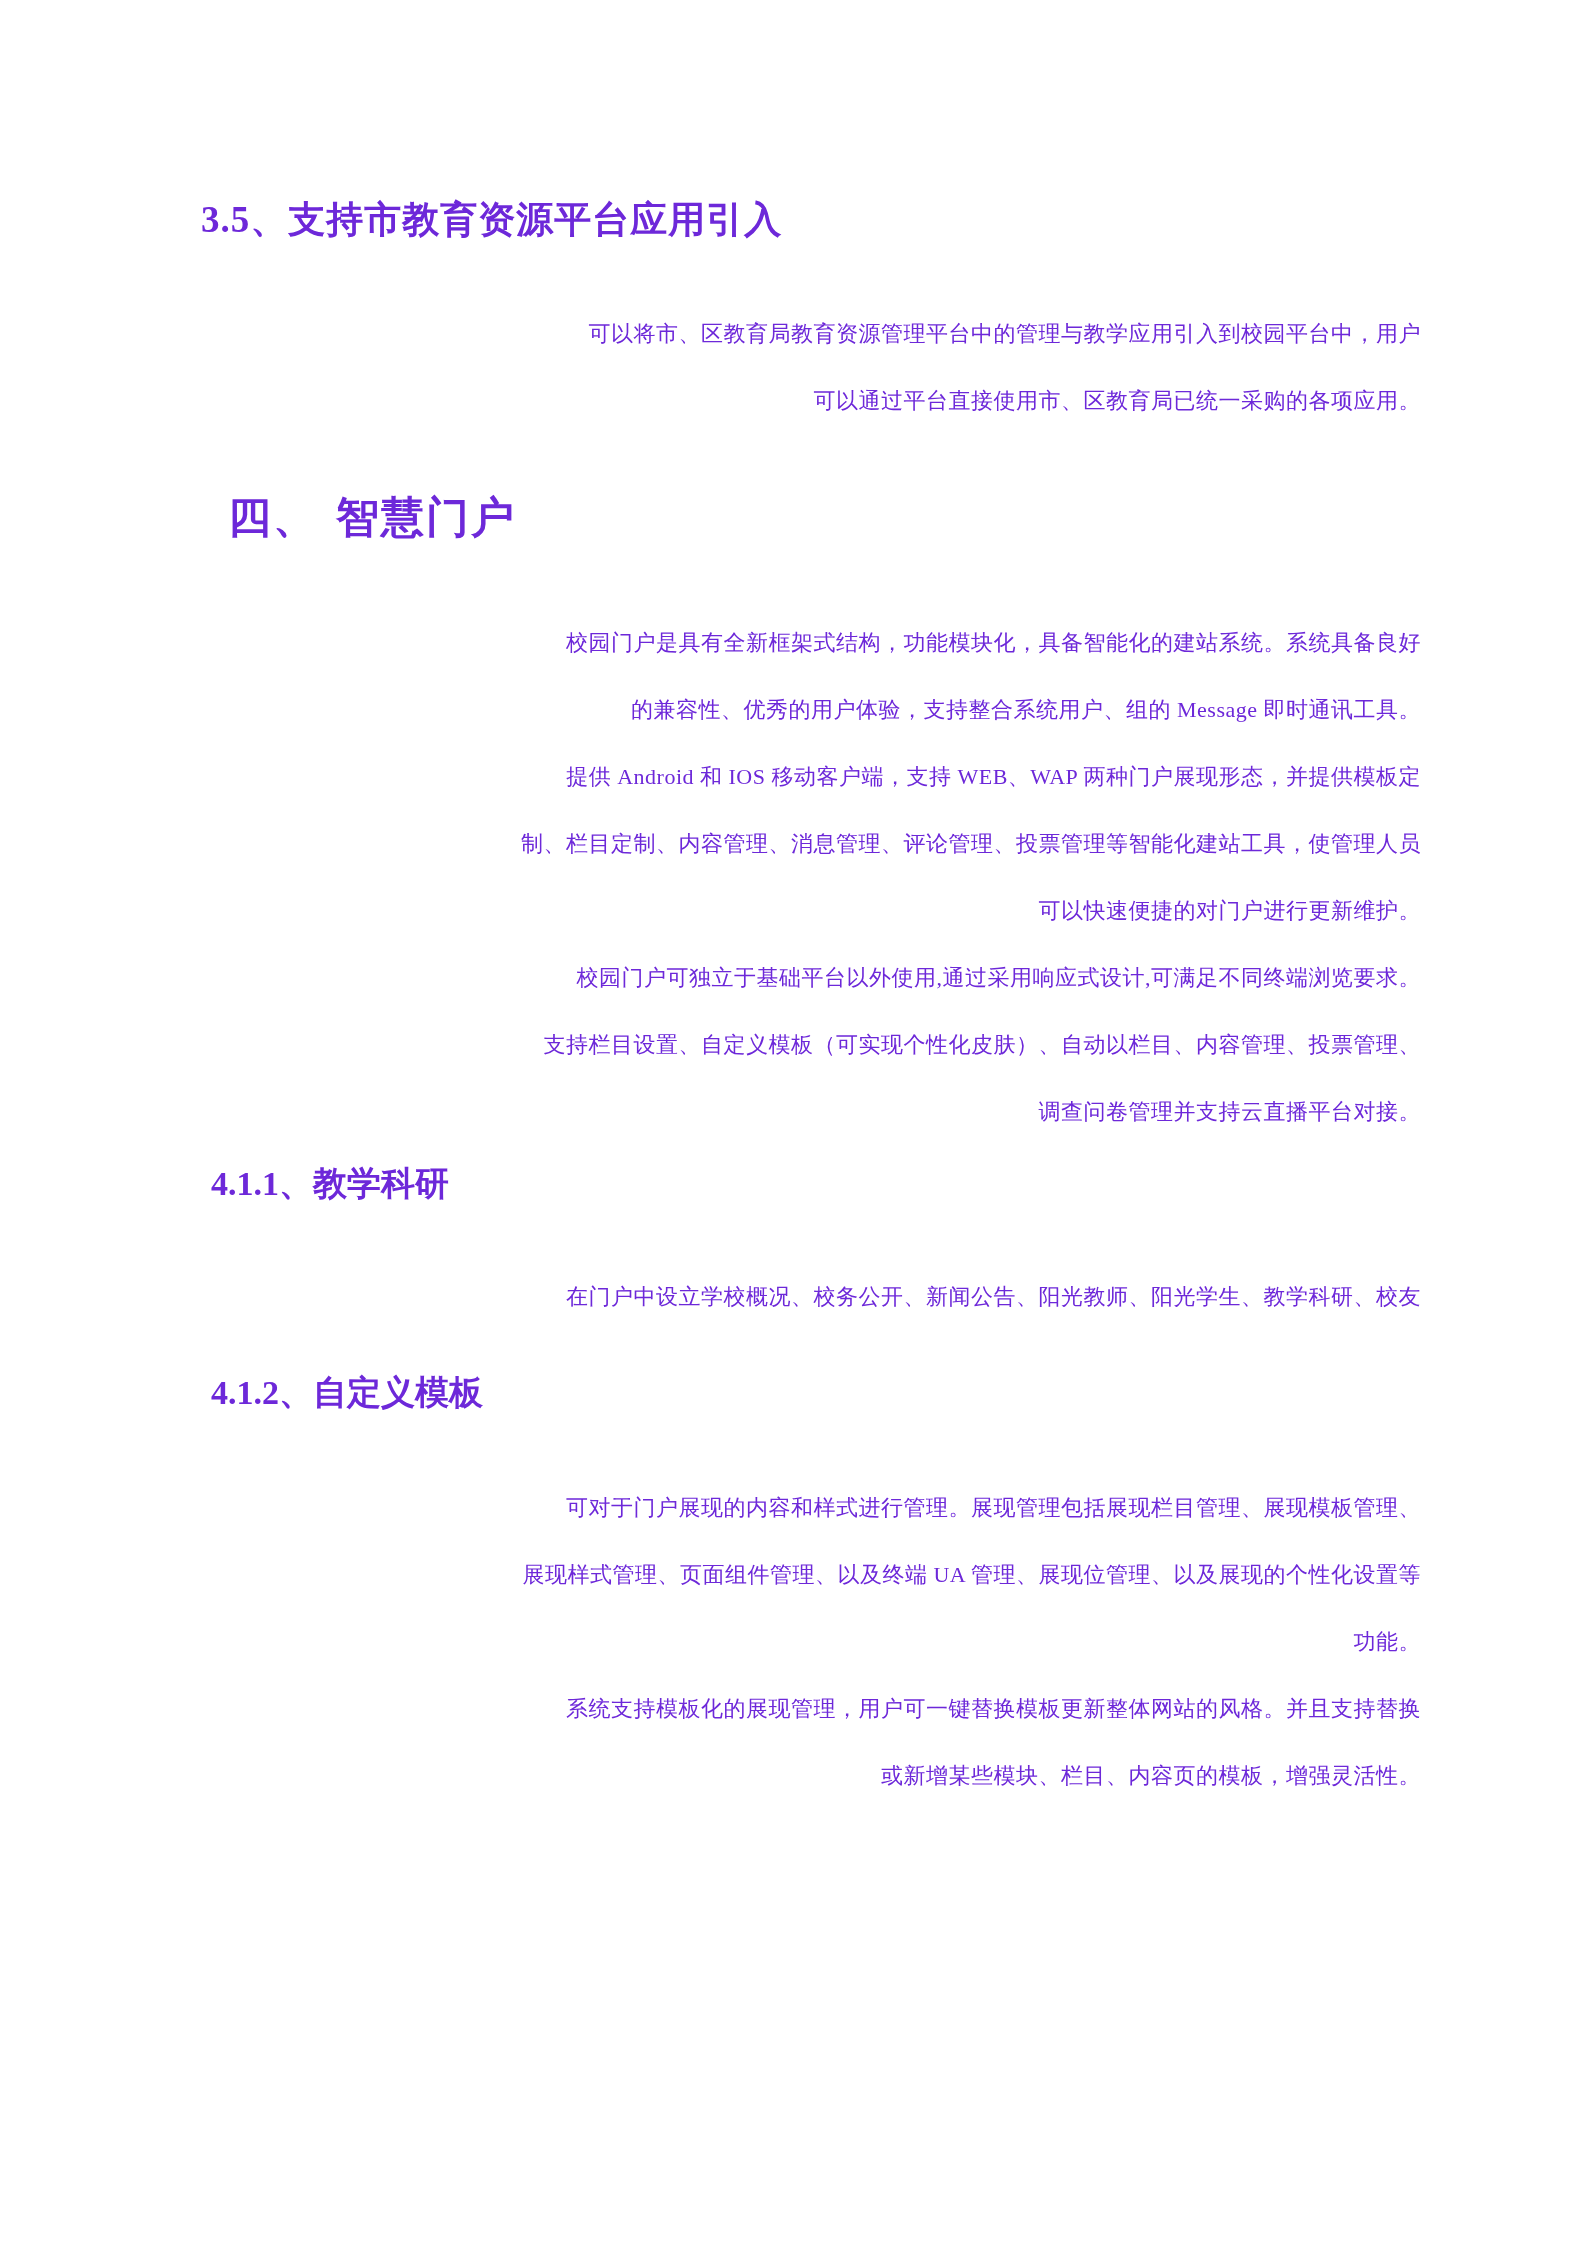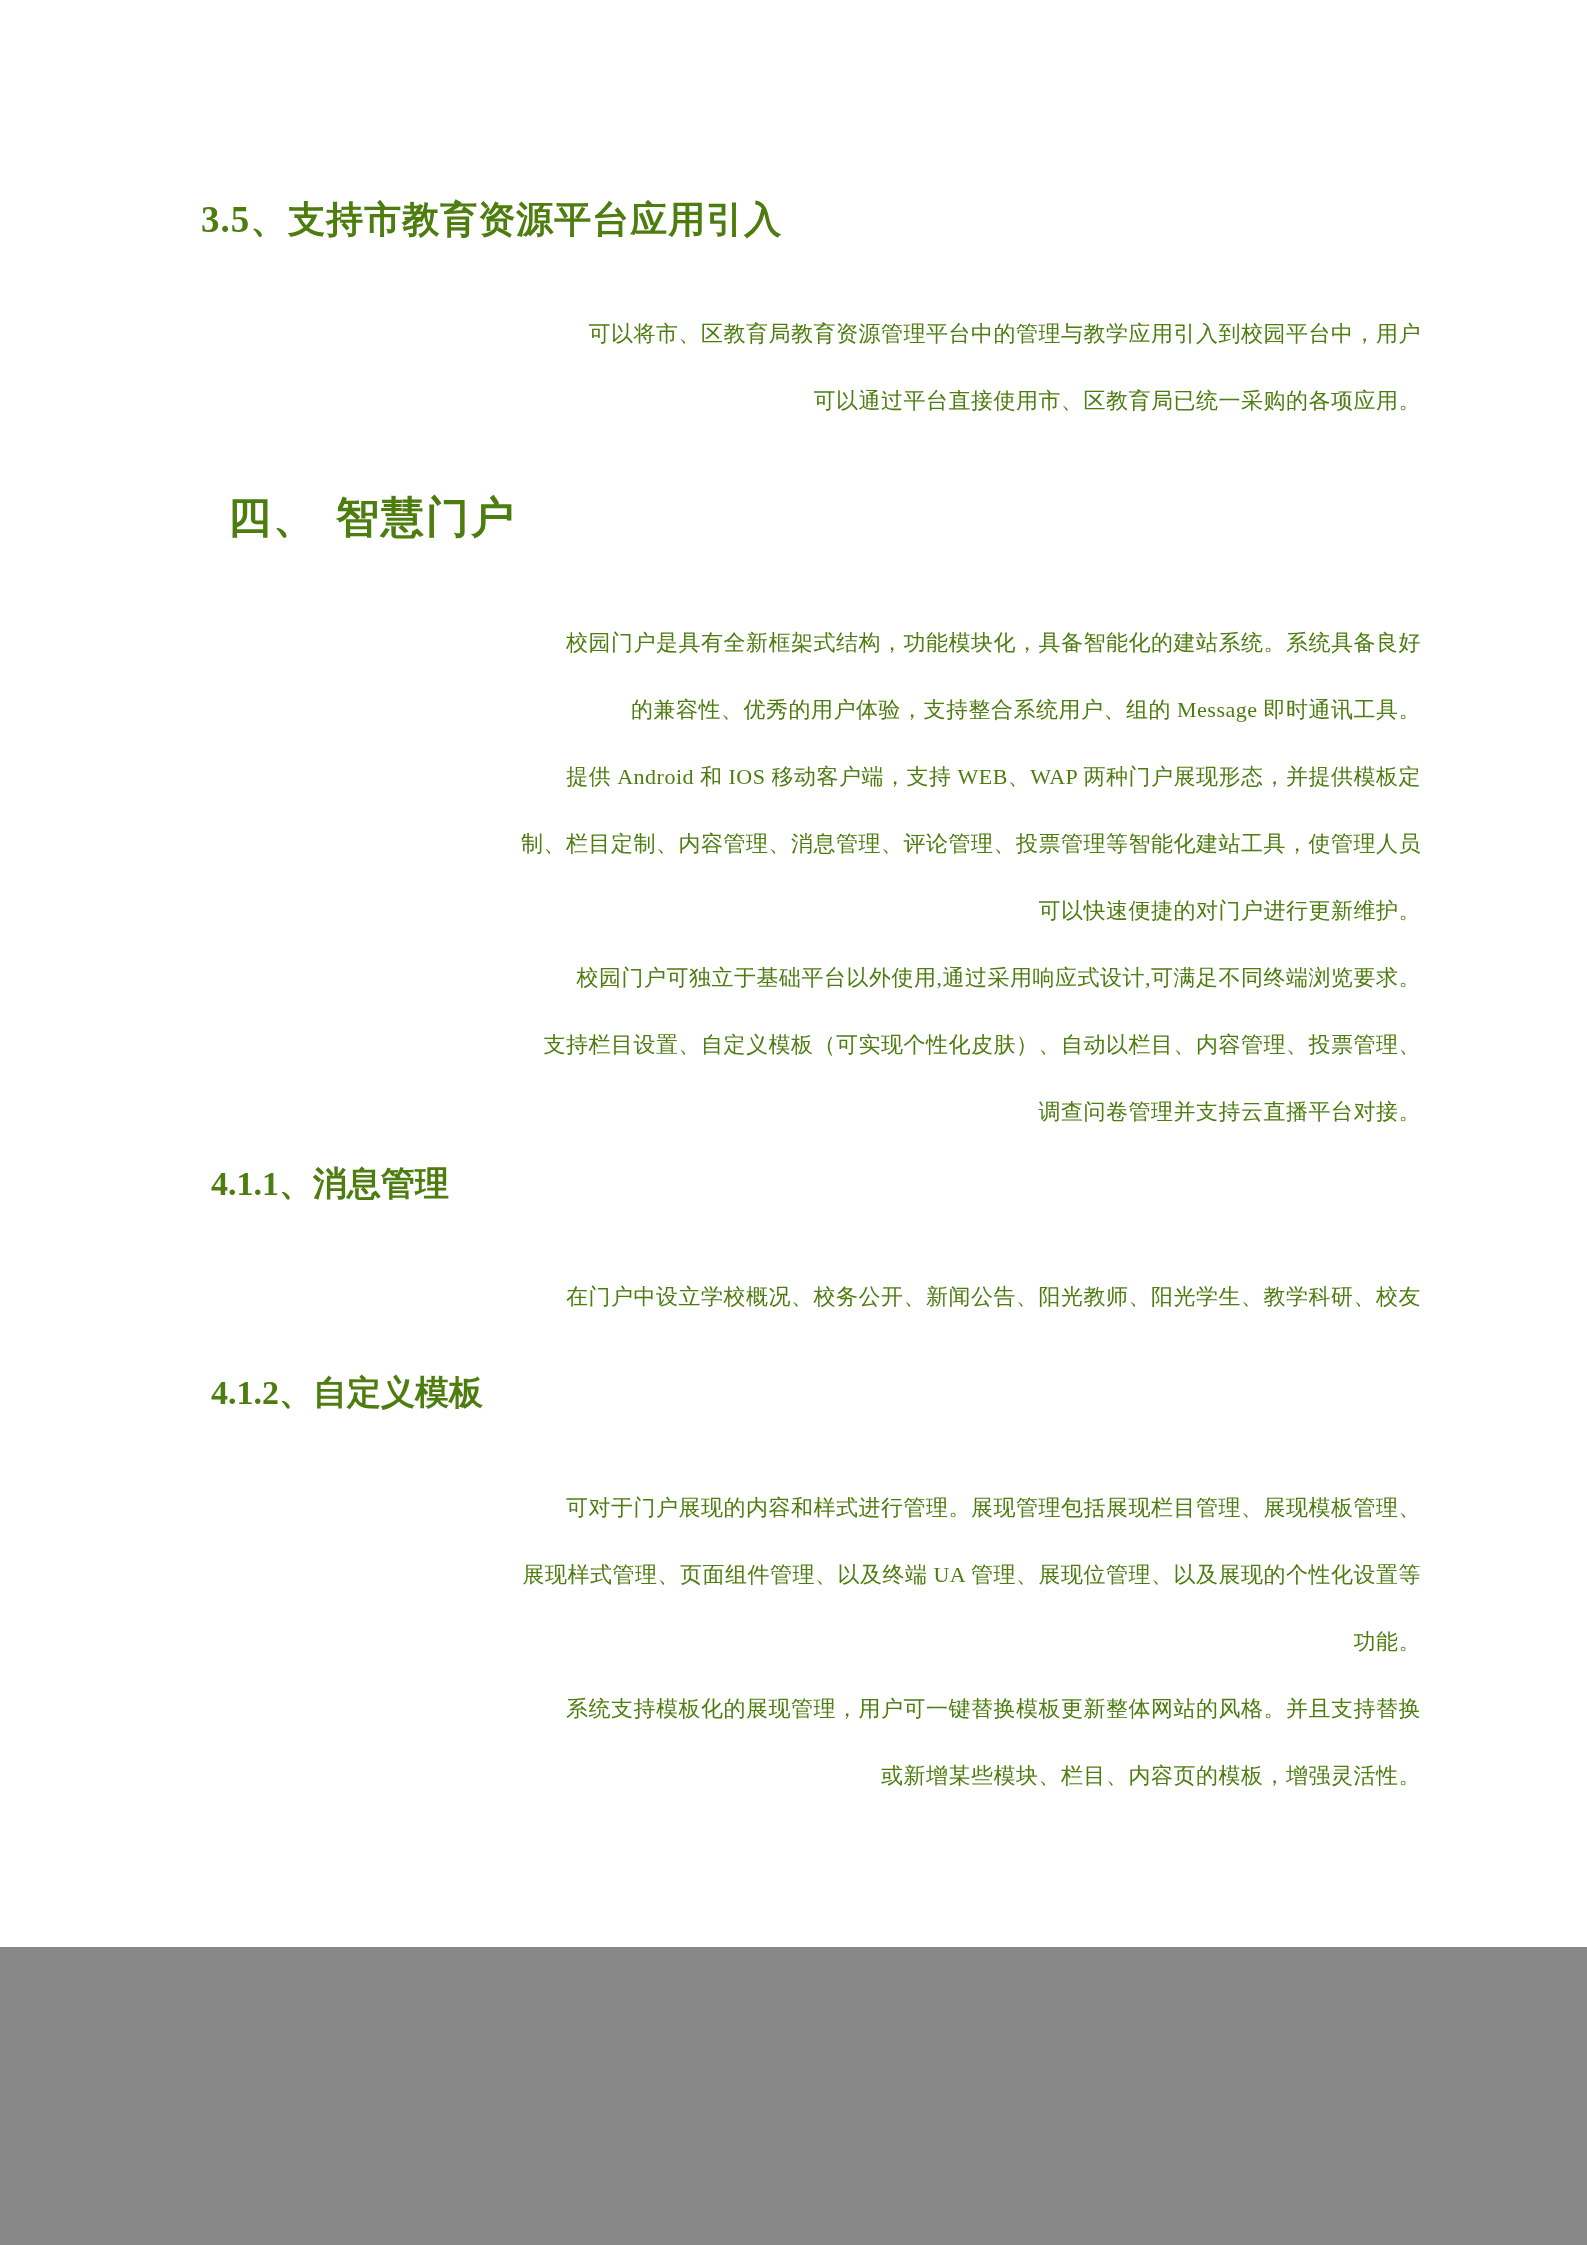--- a/index.html
+++ b/index.html
@@ -1,23 +1,23 @@
 <!DOCTYPE html>
 <html><head>
 <meta charset="utf-8">
 <style>
   * { margin: 0; padding: 0; box-sizing: border-box; }
   html, body { background: #888; }
   .page {
     position: relative;
     width: 1587px;
-    height: 1947px;
+    height: 2245px;
     margin: 0 auto;
     background: #ffffff;
-    color: #4d7c0f;
+    color: #6d28d9;
     font-family: "Liberation Serif", "DejaVu Serif", serif;
     overflow: hidden;
   }
   .content {
     padding: 0 166px;
   }
   
   .h2-sec {
     margin-top: 196px;
     padding-left: 35px;
@@ -115,21 +115,21 @@
 
     <div class="para" id="p5">
       <div class="line indent-2">校园门户可独立于基础平台以外使用,通过采用响应式设计,可满足不同终端浏览要求。</div>
     </div>
 
     <div class="para" id="p4">
       <div class="line indent-2">支持栏目设置、自定义模板（可实现个性化皮肤）、自动以栏目、内容管理、投票管理、</div>
       <div class="line">调查问卷管理并支持云直播平台对接。</div>
     </div>
 
-    <div class="h4-sec" id="h411"><span class="num">4.1.1、</span><span class="hei">消息管理</span></div>
+    <div class="h4-sec" id="h411"><span class="num">4.1.1、</span><span class="hei">教学科研</span></div>
 
     <div class="para" id="p6">
       <div class="line indent-2">在门户中设立学校概况、校务公开、新闻公告、阳光教师、阳光学生、教学科研、校友</div>
     </div>
 
     <div class="h4-sec" id="h412"><span class="num">4.1.2、</span><span class="hei">自定义模板</span></div>
 
     <div class="para" id="p7">
       <div class="line indent-2">可对于门户展现的内容和样式进行管理。展现管理包括展现栏目管理、展现模板管理、</div>
       <div class="line">展现样式管理、页面组件管理、以及终端 UA 管理、展现位管理、以及展现的个性化设置等</div>

